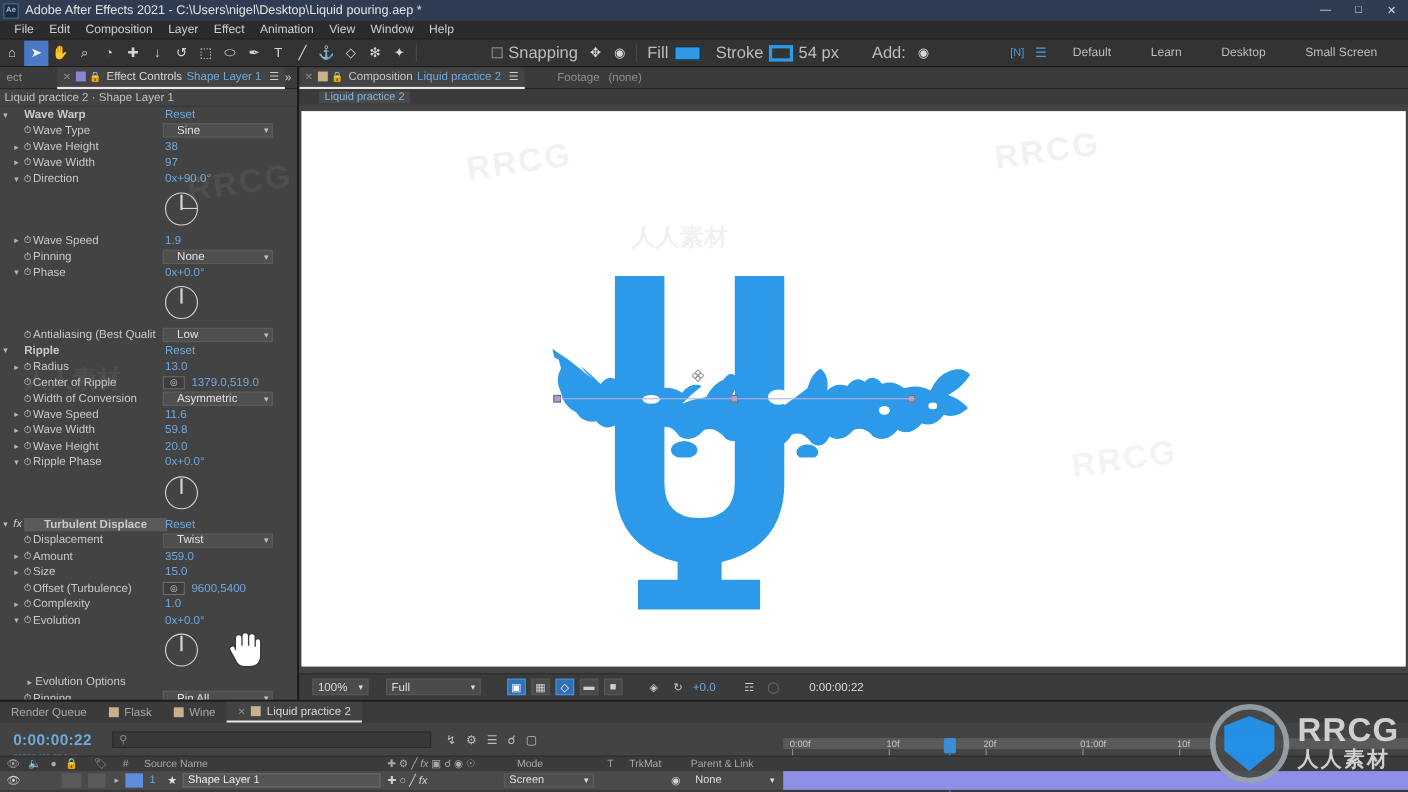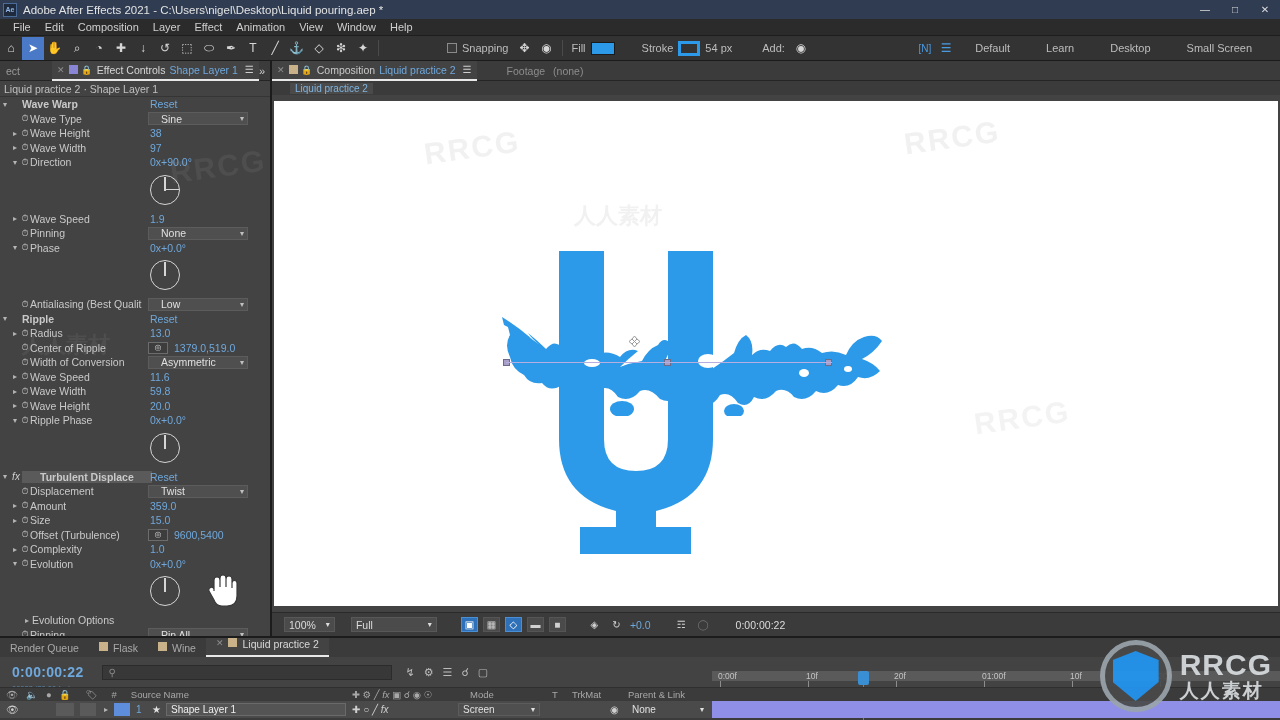--- a/index.html
+++ b/index.html
@@ -40,21 +40,21 @@
     height:25px; background:#333333; display:flex; align-items:center;
     border-bottom:1px solid #1c1c1c; position:relative;
   }
   .tool {
     width:22px; height:23px; display:flex; align-items:center; justify-content:center;
     color:#d6d6d6; font-size:12px;
   }
   .tool.active { background:#4a79c8; color:#fff; }
   .tool.sep { width:1px; height:16px; background:#4a4a4a; margin:0 4px; }
   .tb-grp { display:flex; align-items:center; }
-  .tb-label { font-size:11px; color:#bdbdbd; padding:0 5px; }
+  .tb-label { font-size:15px; color:#bdbdbd; padding:0 5px; }
   .chk {
     width:10px; height:10px; border:1px solid #8a8a8a; background:#3a3a3a; display:inline-block;
   }
   .swatch-fill { width:24px;height:13px;background:#2c9ae8;border:1px solid #1b1b1b; }
   .swatch-stroke { width:22px;height:15px;border:3px solid #2c9ae8;background:#333; }
   .ws-tab { font-size:11px; color:#bdbdbd; padding:0 18px; }
   .n-badge { color:#4a9ae0; font-size:10px; padding:0 4px; }
 
   
   .main { display:flex; height:575px; }
@@ -142,21 +142,21 @@
     padding:0 4px;color:#ddd; gap:10px;
   }
   .cb-ic { width:17px;height:15px;display:flex;align-items:center;justify-content:center;
     color:#d0d0d0;font-size:10px;border:1px solid #555;background:#4a4a4a; }
   .cb-ic.on { background:#2f71b8;border-color:#4a8fd4;color:#fff; }
   .tc { color:#dcdcdc; font-size:10.5px; }
 
   
   .tl { height:101px; background:#3b3b3b; border-top:2px solid #1c1c1c; }
   .tl-tabs { height:19px; display:flex; align-items:center; font-size:10.5px; background:#3b3b3b; }
-  .tl-tab { color:#a8a8a8; padding:0 10px; display:flex; gap:5px; }
+  .tl-tab { color:#a8a8a8; padding:0 10px; display:flex; align-items:center; gap:5px; }
   .tl-tab .sq { width:9px;height:9px;background:#c9b18a; }
   .tl-tab.active { background:#434343; height:19px; border-bottom:2px solid #e8e8e8; color:#d8d8d8; }
   .tl-head { height:30px; background:#434343; display:flex; align-items:center; position:relative; }
   .tl-tc { color:#6fa8dc; font-size:14px; font-weight:bold; padding-left:12px; letter-spacing:.3px; }
   .tl-tc-sub { position:absolute; left:12px; top:20px; color:#5b86ad; font-size:7.5px; }
   .tl-search {
     margin-left:18px; width:290px; height:15px; background:#383838; border:1px solid #2b2b2b;
     display:flex; align-items:center; padding-left:6px; color:#8a8a8a; font-size:10px;
   }
   .tl-icons { display:flex; align-items:center; gap:9px; margin-left:14px; color:#bcbcbc; font-size:11px; }
@@ -259,21 +259,21 @@
       <span class="tb-label">Snapping</span>
       <span class="tool">✥</span>
       <span class="tool">◉</span>
     </div>
 
     <div class="tool sep"></div>
 
     <div class="tb-grp">
       <span class="tb-label">Fill</span>
       <span class="swatch-fill"></span>
-      <span class="tb-label" style="margin-left:22px">Stroke</span>
+      <span class="tb-label" style="margin-left:9px">Stroke</span>
       <span class="swatch-stroke"></span>
       <span class="tb-label">54 px</span>
     </div>
 
     <div class="tb-grp" style="margin-left:20px">
       <span class="tb-label">Add:</span>
       <span class="tool">◉</span>
     </div>
 
     <div style="flex:1"></div>

